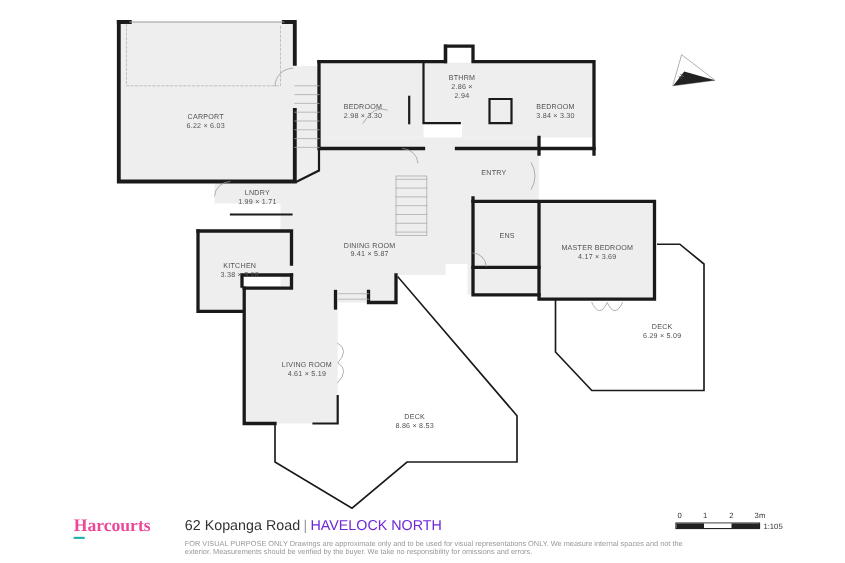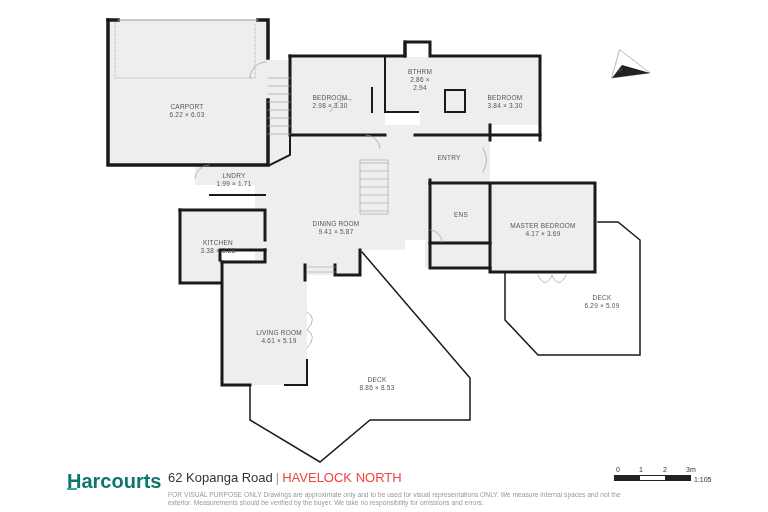--- a/index.html
+++ b/index.html
@@ -1,23 +1,23 @@
 <!DOCTYPE html>
 <html><head>
 <meta charset="utf-8">
 <style>
   html,body{margin:0;padding:0;background:#fff;}
   body{width:768px;height:512px;position:relative;overflow:hidden;font-family:"Liberation Sans",sans-serif;}
   svg{position:absolute;left:0;top:0;}
   .lbl{position:absolute;font-size:6.5px;color:#555;text-align:center;line-height:8px;letter-spacing:0.2px;transform:translate(-50%,-50%);white-space:nowrap;}
-  .footer-brand{position:absolute;left:67px;top:470px;font-size:20px;font-weight:bold;color:#0f766e;}
+  .footer-brand{position:absolute;left:67px;top:470px;font-size:16px;font-weight:bold;color:#ec4899;font-family:Liberation Serif, serif;}
   .footer-brand .u{position:absolute;left:0;top:18px;width:10px;height:2px;background:#28b0b0;}
   .addr{position:absolute;left:168px;top:470px;font-size:13px;color:#333;white-space:nowrap;}
   .addr .sep{color:#999;margin:0 3px;}
-  .addr .suburb{color:#ef4444;}
+  .addr .suburb{color:#6d28d9;}
   .disc{position:absolute;left:168px;top:491px;font-size:6.7px;color:#999;line-height:8px;width:470px;}
   .scale{position:absolute;left:612px;top:466px;width:110px;height:20px;}
   .scale .ticks{position:absolute;top:0;left:0;width:100px;font-size:7px;color:#333;}
   .scale .ticks span{position:absolute;}
   .scale .bar{position:absolute;top:9px;left:2px;height:4px;width:75px;border:1px solid #222;display:flex;}
   .scale .bar i{flex:1;background:#222;}
   .scale .bar i:nth-child(2){background:#fff;}
   .scale .ratio{position:absolute;left:82px;top:10px;font-size:7px;color:#333;}
 </style>
 </head>

